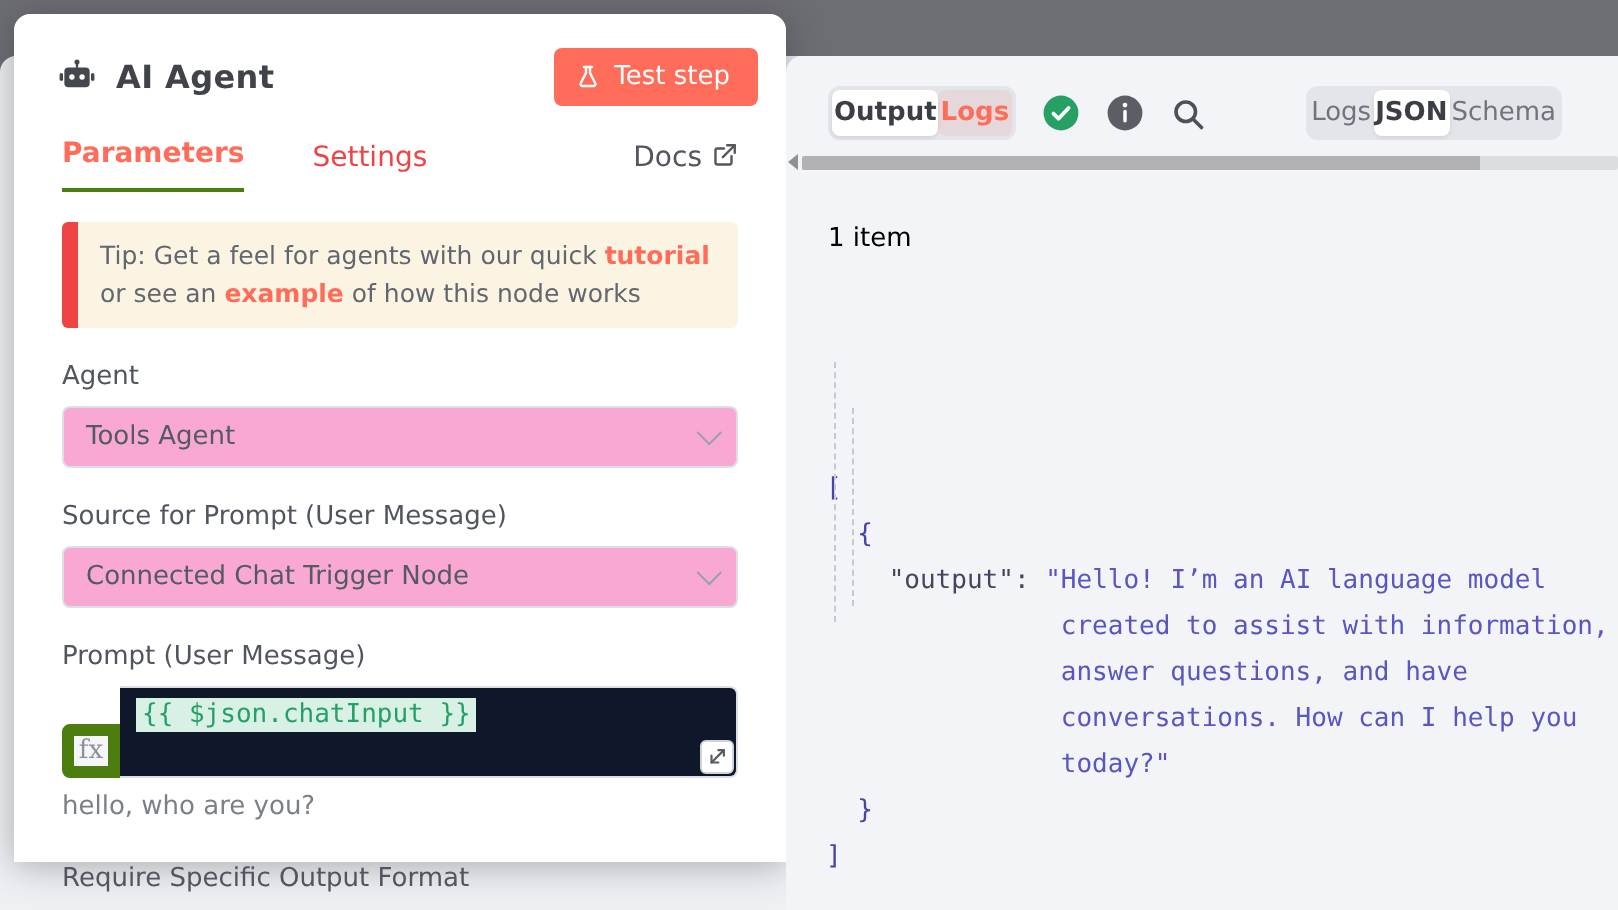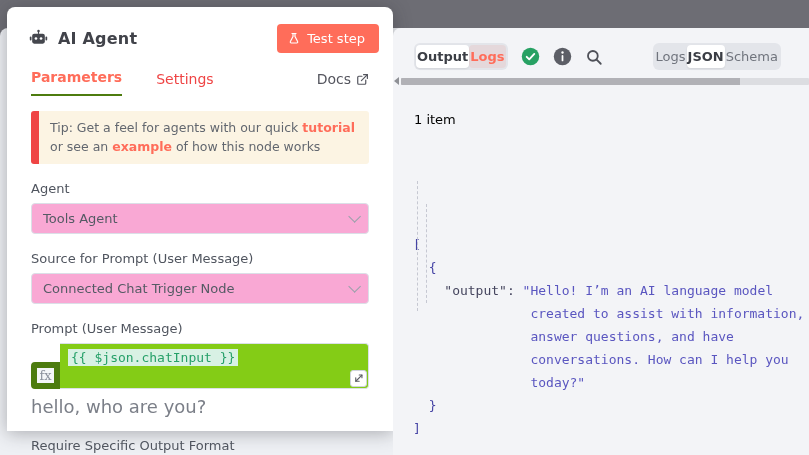--- a/index.html
+++ b/index.html
@@ -23,21 +23,21 @@
   .node-title { font-size:16px; font-weight:bold; color:#41434a; letter-spacing:.2px; }
   .test-btn {
     margin-left:auto; background:#ff6d5a; color:#fff; border:none; border-radius:4px;
     font-size:13px; font-weight:normal; padding:7px 14px 7px 11px; display:flex; align-items:center; gap:7px;
     font-family:inherit; cursor:pointer;
   }
   .tab-row { display:flex; align-items:flex-end; padding:16px 24px 0 24px; }
   .tab { font-size:14px; padding-bottom:9px; cursor:pointer; }
   .tab.active { color:#ff6d5a; font-weight:bold; border-bottom:2px solid #4d7c0f; }
   .tab.plain { color:#ef4444; margin-left:34px; }
-  .tab.docs { margin-left:auto; color:#54555e; display:flex; align-items:center; gap:5px; }
+  .tab.docs { margin-left:auto; color:#54555e; display:flex; gap:5px; }
   .card-body { padding:15px 24px 0 24px; }
   .tip-box {
     background:#fcf4e3; border-left:8px solid #ef4444; border-radius:3px;
     padding:7px 11px; font-size:12.5px; line-height:1.55; color:#62676f;
   }
   .tip-link { color:#ff6d5a; font-weight:bold; cursor:pointer; }
   .field-label { font-size:13px; color:#50555f; margin:17px 0 7px 0; }
   .select-box {
     height:31px; border:1px solid #dbdfe7; border-radius:4px; background:#f9a8d4;
     display:flex; align-items:center; padding:0 11px; font-size:13px; color:#545a64; cursor:pointer;
@@ -45,30 +45,30 @@
   .chev { margin-left:auto; width:9px; height:9px; border-right:1.6px solid #9aa0aa;
     border-bottom:1.6px solid #9aa0aa; transform:rotate(45deg) translateY(-3px); }
   .expr-row { display:flex; position:relative; }
   .fx-box {
     width:29px; background:#f4f6f8; border:6px solid #4d7c0f; border-radius:4px 0 0 4px;
     display:flex; align-items:center; justify-content:center;
     font-family:"DejaVu Serif","Liberation Serif",serif; font-size:13px; color:#8b919c;margin-top:19px;
   }
   .expr-input {
     flex:1; border:1px solid #dbe0e7; border-left:none; border-radius:0 4px 4px 0;
-    background:#84cc16; padding:6px 8px 5px 8px;
+    background:#0f172a; padding:6px 8px 5px 8px;
     font-family:"DejaVu Sans Mono","Liberation Mono",monospace; font-size:13px;
   }
   .expr-hl { background:#d8f1e4; color:#26a069; padding:1px 3px; }
   .expand-btn {
     position:absolute; right:2px; bottom:2px; width:17px; height:17px;
     background:#fff; border:1px solid #cfd4db; border-radius:3px;
     display:flex; align-items:center; justify-content:center; cursor:pointer;
   }
-  .expr-preview { font-size:18px; color:#7b7f88; margin-top:7px; }
+  .expr-preview { font-size:13px; color:#7b7f88; margin-top:7px; }
   .toggle {
     width:38px; height:20px; border-radius:10px; background:#8e9196; position:relative;
     margin-top:10px; cursor:pointer;
   }
   .toggle .knob { position:absolute; left:2px; top:2px; width:16px; height:16px; border-radius:50%; background:#fff; }
   
   .output-panel { position:absolute; left:393px; top:28px; right:0; bottom:0;
     background:#f3f4f7; border-top-left-radius:8px; }
   .out-tabbar { display:flex; align-items:center; padding:15px 28px 0 21px; }
   .seg { display:flex; background:#e3e5ea; border-radius:6px; padding:2px; }

